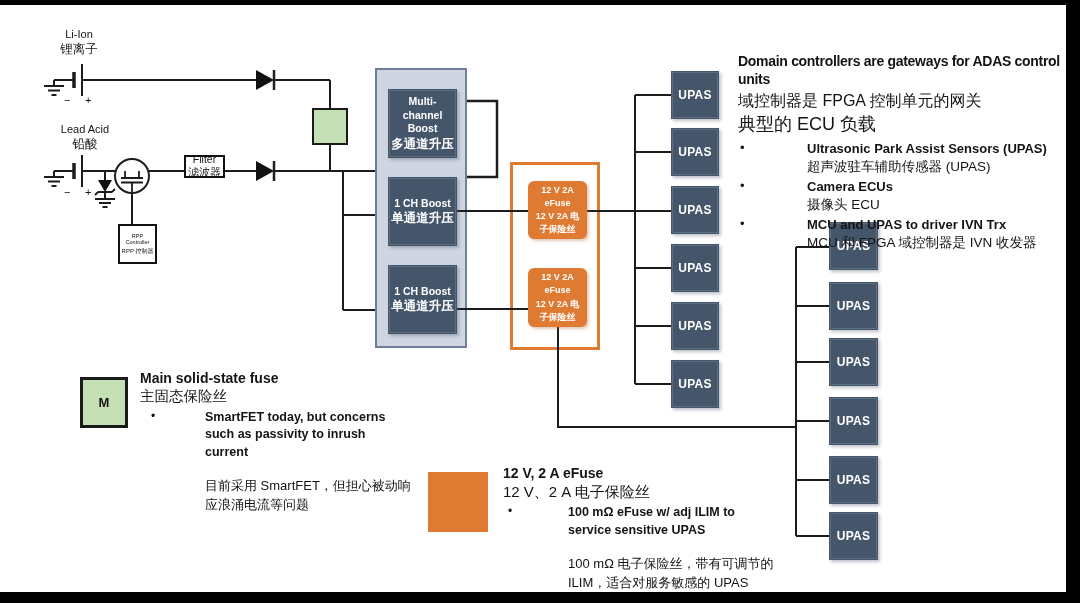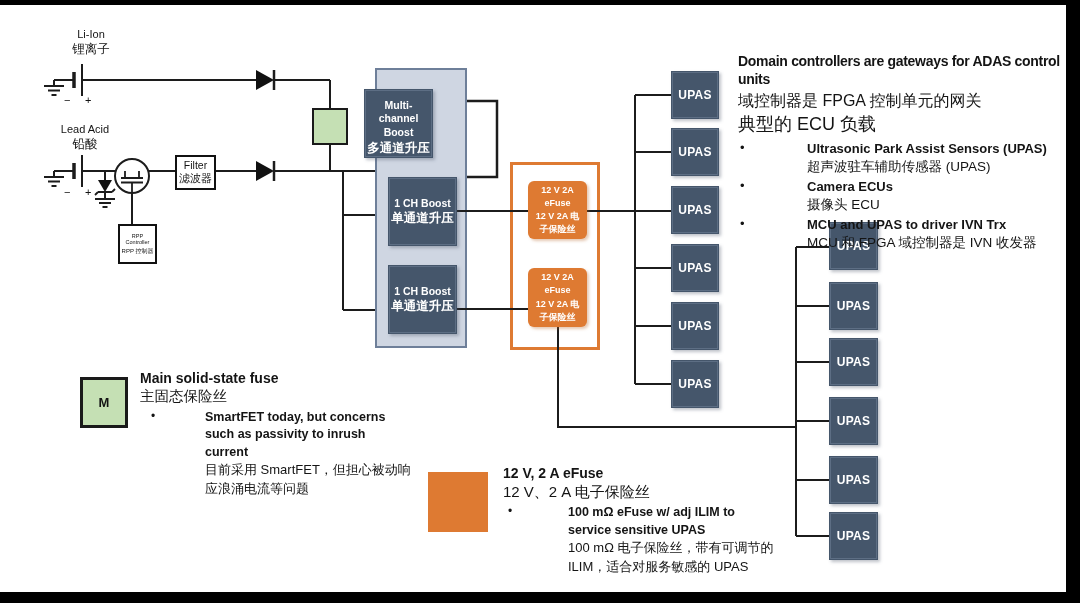--- a/index.html
+++ b/index.html
@@ -40,21 +40,21 @@
   .bullet-row{position:relative;padding-left:69px;margin-top:2px;}
   .bullet-row .dot{position:absolute;left:2px;top:0;font-size:13px;}
   .b-en{font-size:13px;font-weight:600;line-height:1.35;}
   .b-zh{font-size:13.5px;line-height:1.35;}
   
   .leg-title-en{font-size:14px;font-weight:600;line-height:1.3;}
   .leg-title-zh{font-size:14.5px;line-height:1.35;}
   .leg-bullet{position:relative;margin-top:2px;}
   .leg-bullet .dot{position:absolute;font-size:12px;top:0;}
   .leg-b-en{font-size:12.5px;font-weight:600;line-height:1.4;}
-  .leg-b-zh{font-size:13px;line-height:1.45;}
+  .leg-b-zh{font-size:13px;line-height:1.45;margin-top:16px;}
   .m-label{display:flex;align-items:center;justify-content:center;font-weight:bold;font-size:13px;
            width:100%;height:100%;}
   svg{display:block;}
 </style>
 </head>
 <body>
 
 <div id="canvas">
 
   <div class="abs bar z4" style="left:0;top:0;width:1080px;height:5px;"></div>
@@ -118,40 +118,40 @@
       <path d="M796,247 V536 M796,247 H829 M796,306 H829 M796,362 H829 M796,421 H829 M796,480 H829 M796,536 H829"></path>
     </g>
     <g fill="#141414" font-size="11" font-family="Liberation Sans, sans-serif" stroke="none">
       <text x="64" y="104">−</text>
       <text x="85" y="104">+</text>
       <text x="64" y="196">−</text>
       <text x="85" y="196">+</text>
     </g>
   </svg>
 
-  <div class="abs srclabel z4" style="left:61px;top:28px;width:60px;">
+  <div class="abs srclabel z4" style="left:49px;top:28px;width:60px;">
     <div class="en">Li-Ion</div>
     <div class="zh">锂离子</div>
   </div>
   <div class="abs srclabel z4" style="left:50px;top:123px;width:70px;">
     <div class="en">Lead Acid</div>
     <div class="zh">铅酸</div>
   </div>
 
-  <div class="abs wbox z3" style="left:175px;top:155px;width:41px;height:35px;">
+  <div class="abs wbox z3" style="left:184px;top:155px;width:41px;height:23px;">
     <div style="font-size:10.5px;">Filter</div>
     <div style="font-size:11px;">滤波器</div>
   </div>
   <div class="abs wbox z3" style="left:118px;top:224px;width:39px;height:40px;">
     <div style="font-size:5.5px;">RPP Controller</div>
     <div style="font-size:6px;margin-top:2px;">RPP 控制器</div>
   </div>
   <div class="abs green-box z3" style="left:312px;top:108px;width:36px;height:37px;border-width:2.5px;"></div>
 
-  <div class="abs box-dark boost z3" style="left:364px;top:89px;width:65px;height:65px;justify-content:flex-end;">
+  <div class="abs box-dark boost z3" style="left:388px;top:89px;width:65px;height:65px;">
     <span>Multi-channel Boost</span>
     <span class="zh">多通道升压</span>
   </div>
   <div class="abs box-dark boost z3" style="left:388px;top:177px;width:65px;height:65px;">
     <span>1 CH Boost</span>
     <span class="zh">单通道升压</span>
   </div>
   <div class="abs box-dark boost z3" style="left:388px;top:265px;width:65px;height:65px;">
     <span>1 CH Boost</span>
     <span class="zh">单通道升压</span>

